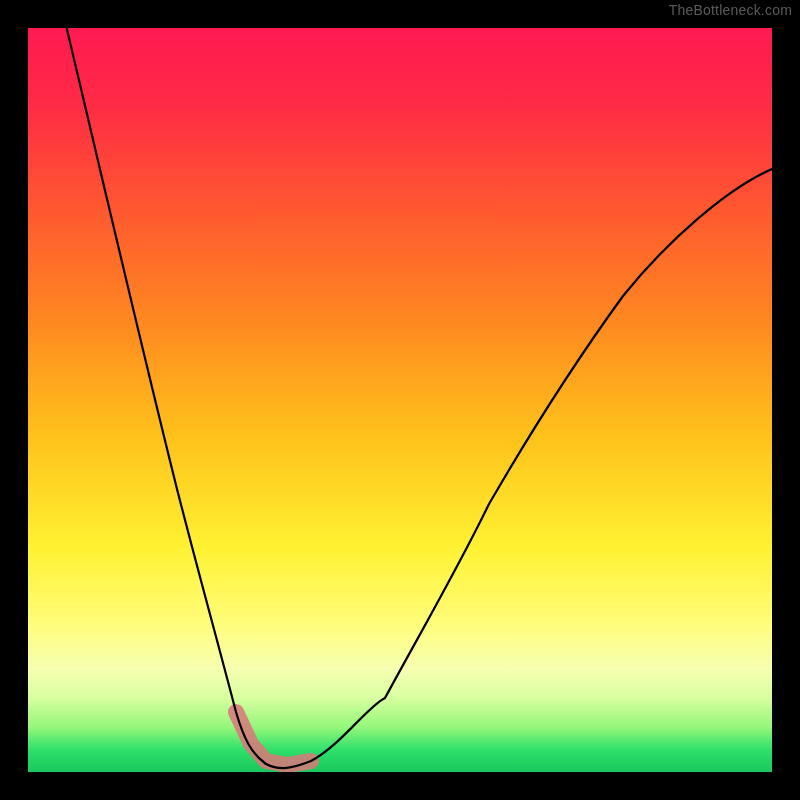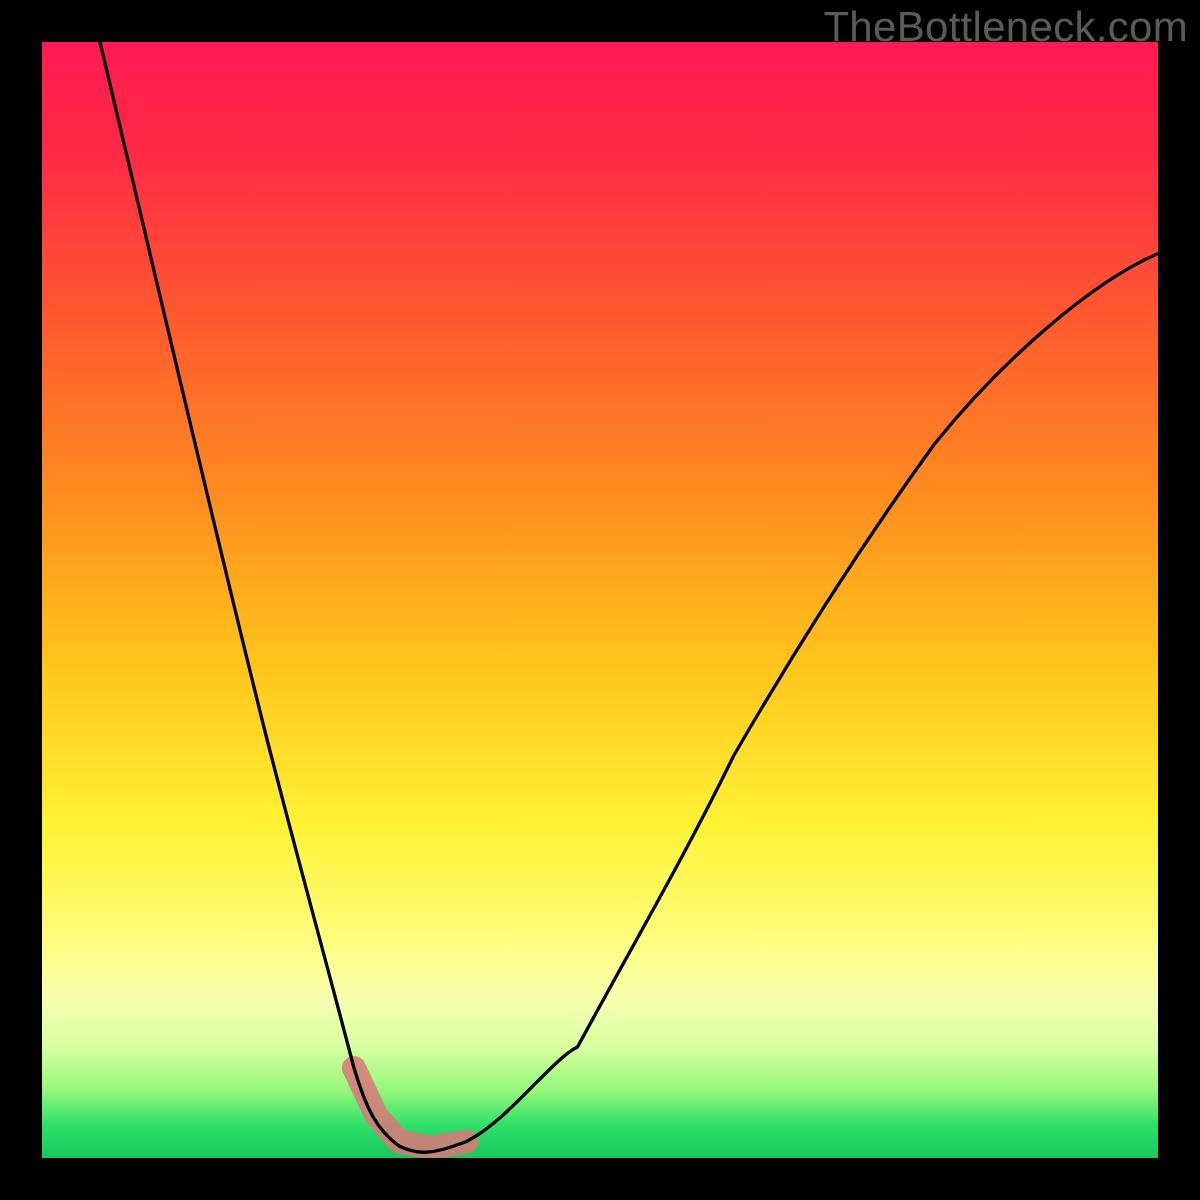--- a/index.html
+++ b/index.html
@@ -36,21 +36,21 @@
       #94f77a 94%,
       #2fe06a 97%,
       #18c85e 100%
     );
   }
   .watermark {
     position: absolute;
     top: 2px;
     right: 8px;
     color: #5a5a5a;
-    font-size: 28px;
+    font-size: 14px;
     letter-spacing: 0.2px;
     font-weight: 500;
     user-select: none;
   }
   svg.curve {
     position: absolute;
     inset: 0;
     width: 744px;
     height: 744px;
   }

